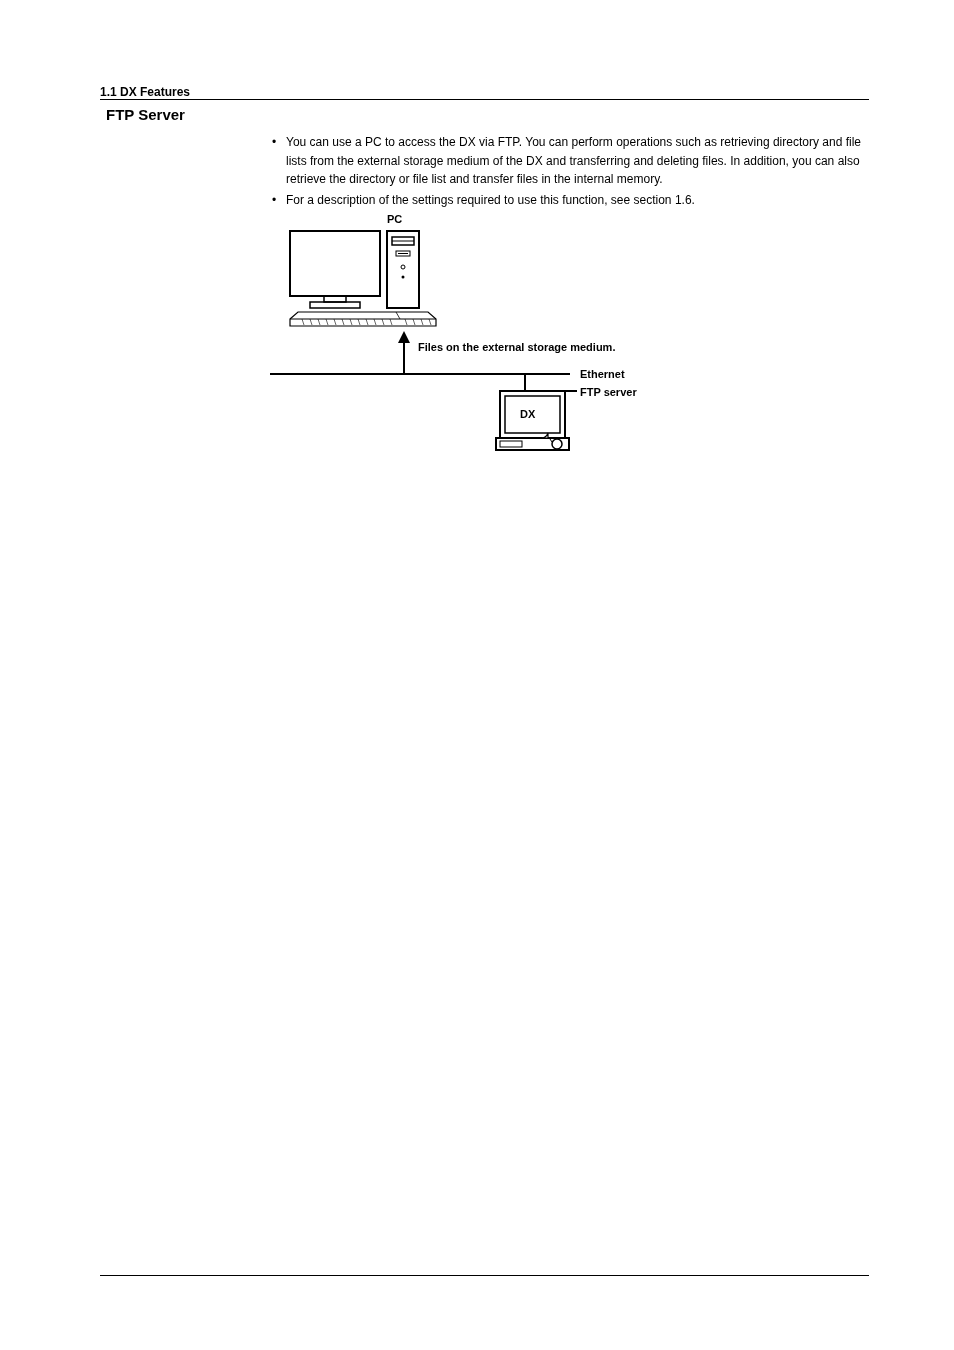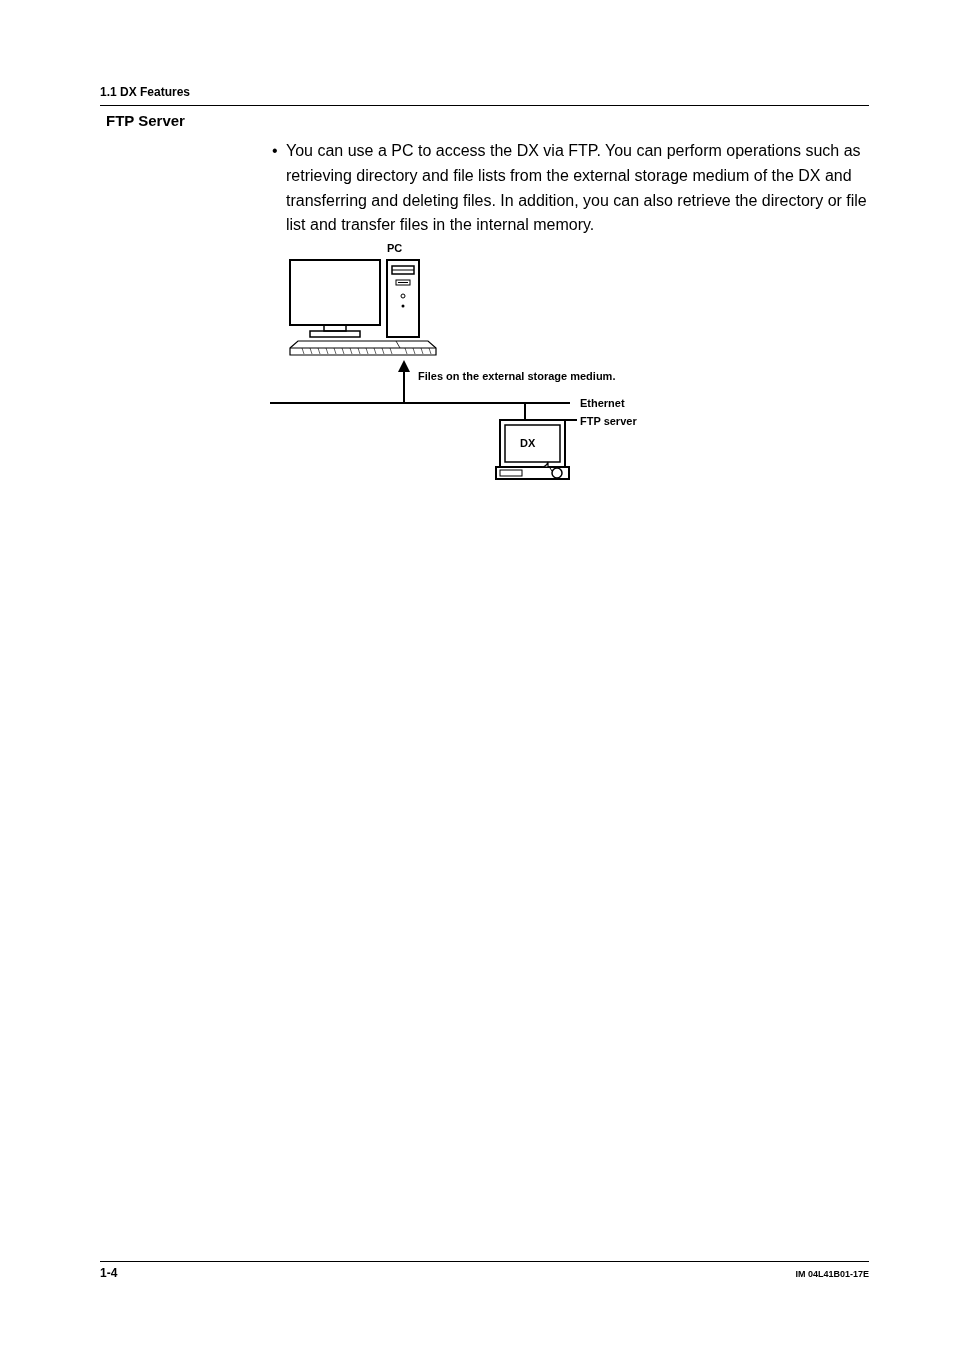--- a/index.html
+++ b/index.html
@@ -15,36 +15,36 @@
   }
   .page {
     padding: 85px 85px 0 100px;
     box-sizing: border-box;
     height: 100%;
     position: relative;
   }
   .section-header {
     font-size: 12px;
     font-weight: bold;
-    margin-bottom: 6px;
+    margin-bottom: 0;
   }
   .hr {
     border: none;
     border-top: 1px solid #000;
     margin: 0 0 6px 0;
   }
   .subtitle {
     font-size: 15px;
     font-weight: bold;
     margin-left: 6px;
     margin-bottom: 10px;
   }
   .content-block {
     margin-left: 170px;
-    font-size: 16px;
+    font-size: 12px;
     line-height: 1.55;
   }
   ul.bullets {
     list-style: none;
     padding: 0;
     margin: 0;
   }
   ul.bullets > li {
     position: relative;
     padding-left: 16px;
@@ -96,20 +96,21 @@
 <div class="page">
 
   <div class="section-header">1.1  DX Features</div>
   <hr class="hr">
 
   <div class="subtitle">FTP Server</div>
 
   <div class="content-block">
     <ul class="bullets">
       <li>You can use a PC to access the DX via FTP.  You can perform operations such as retrieving directory and file lists from the external storage medium of the DX and transferring and deleting files.  In addition, you can also retrieve the directory or file list and transfer files in the internal memory.</li>
+      <li>For a description of the settings required to use this function, see section 1.6.</li>
     </ul>
   </div>
 
   <div class="diagram">
     <svg width="520" height="260" viewBox="0 0 520 260">
 
       <text x="117" y="12" font-size="11" font-weight="bold">PC</text>
 
       <rect x="20" y="20" width="90" height="65" fill="none" stroke="#000" stroke-width="2"></rect>
       <rect x="54" y="85" width="22" height="6" fill="none" stroke="#000" stroke-width="1.5"></rect>
@@ -167,19 +168,15 @@
 
       <circle cx="287" cy="233" r="5" fill="none" stroke="#000" stroke-width="1.5"></circle>
       <line x1="280" y1="228" x2="282" y2="231" stroke="#000" stroke-width="1"></line>
 
       <path d="M270 227 A7 7 0 0 0 278 222 L278 227 Z" fill="#fff" stroke="#000" stroke-width="1.2"></path>
     </svg>
   </div>
 
   <div class="footer">
     <hr class="footer-line">
-    <div class="footer-row">
-      <span class="footer-left">1-4</span>
-      <span class="footer-right">IM 04L41B01-17E</span>
-    </div>
   </div>
 
 </div>
 
 </body></html>

